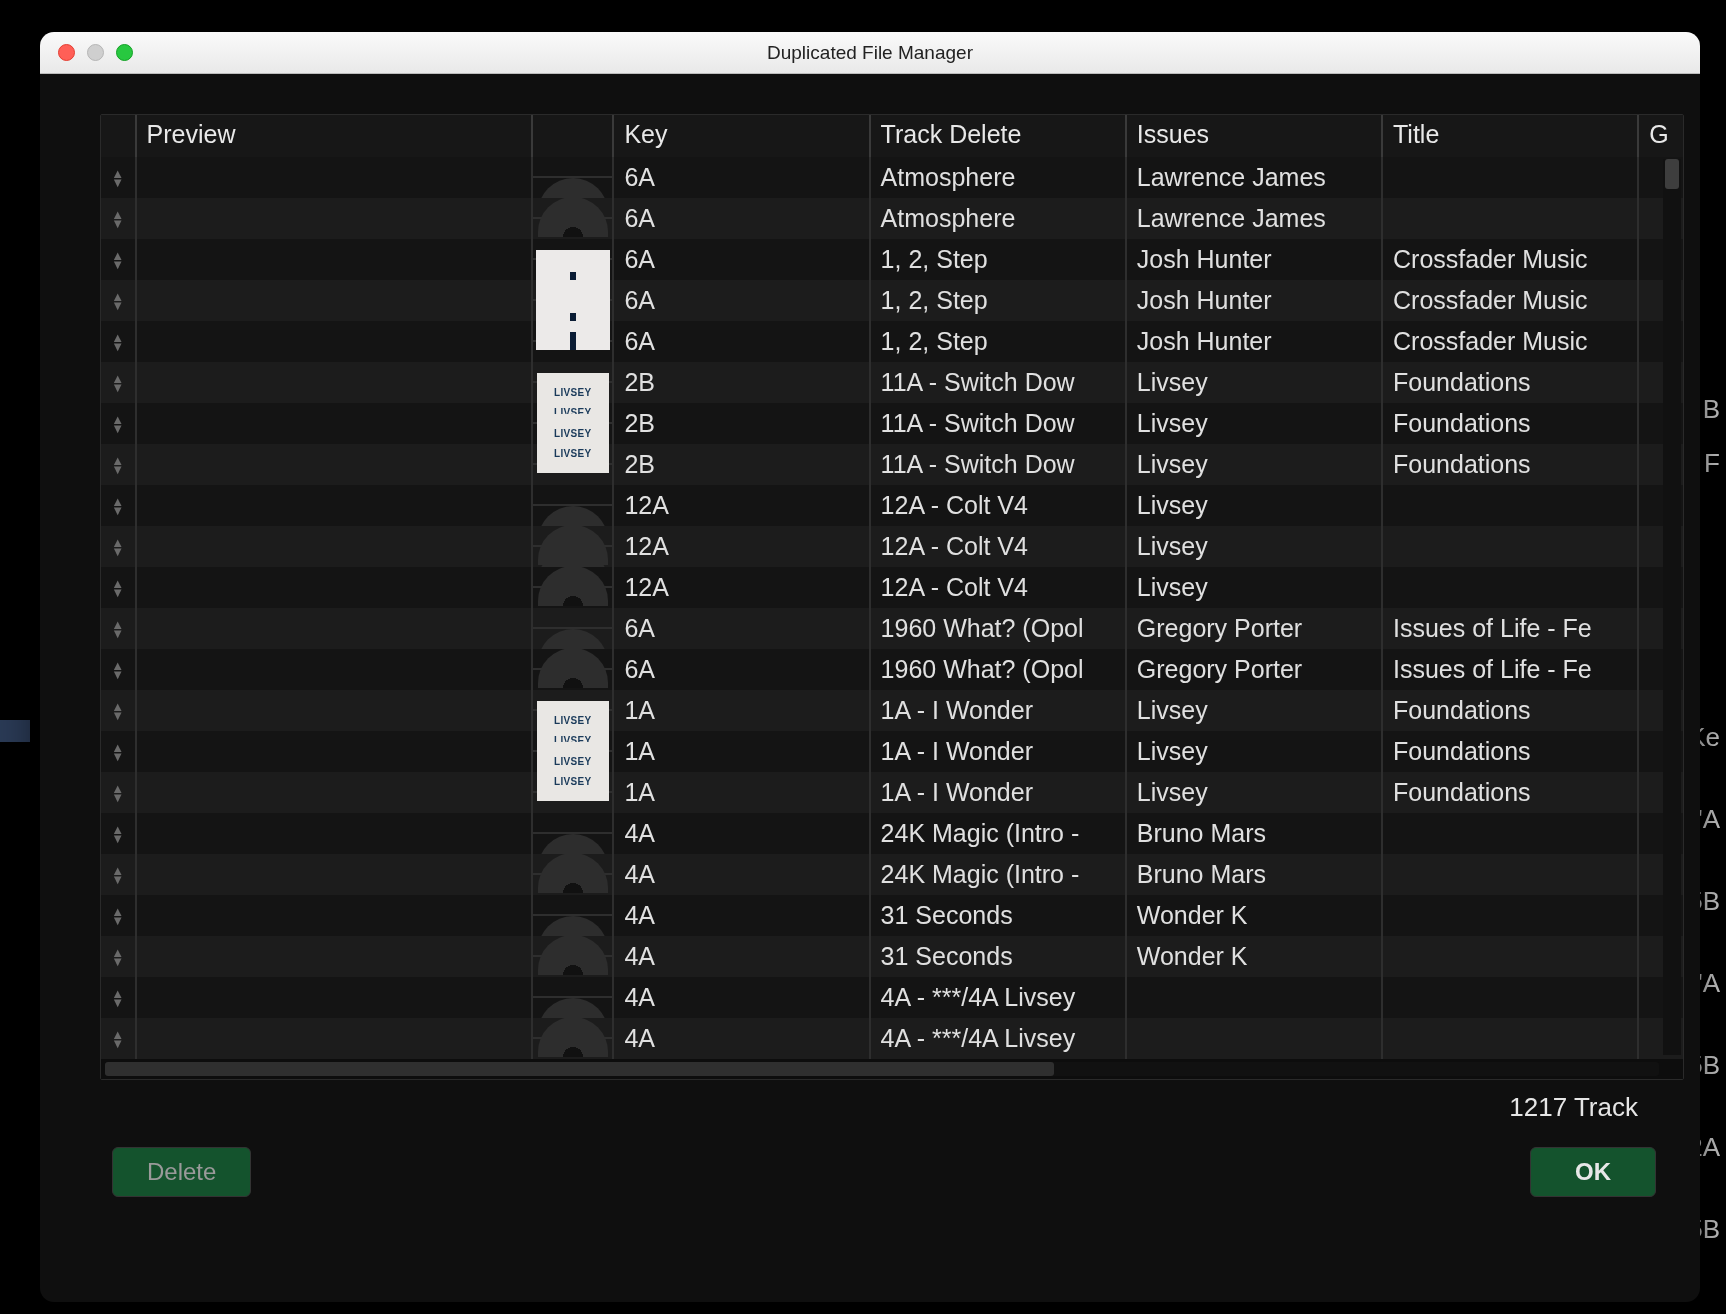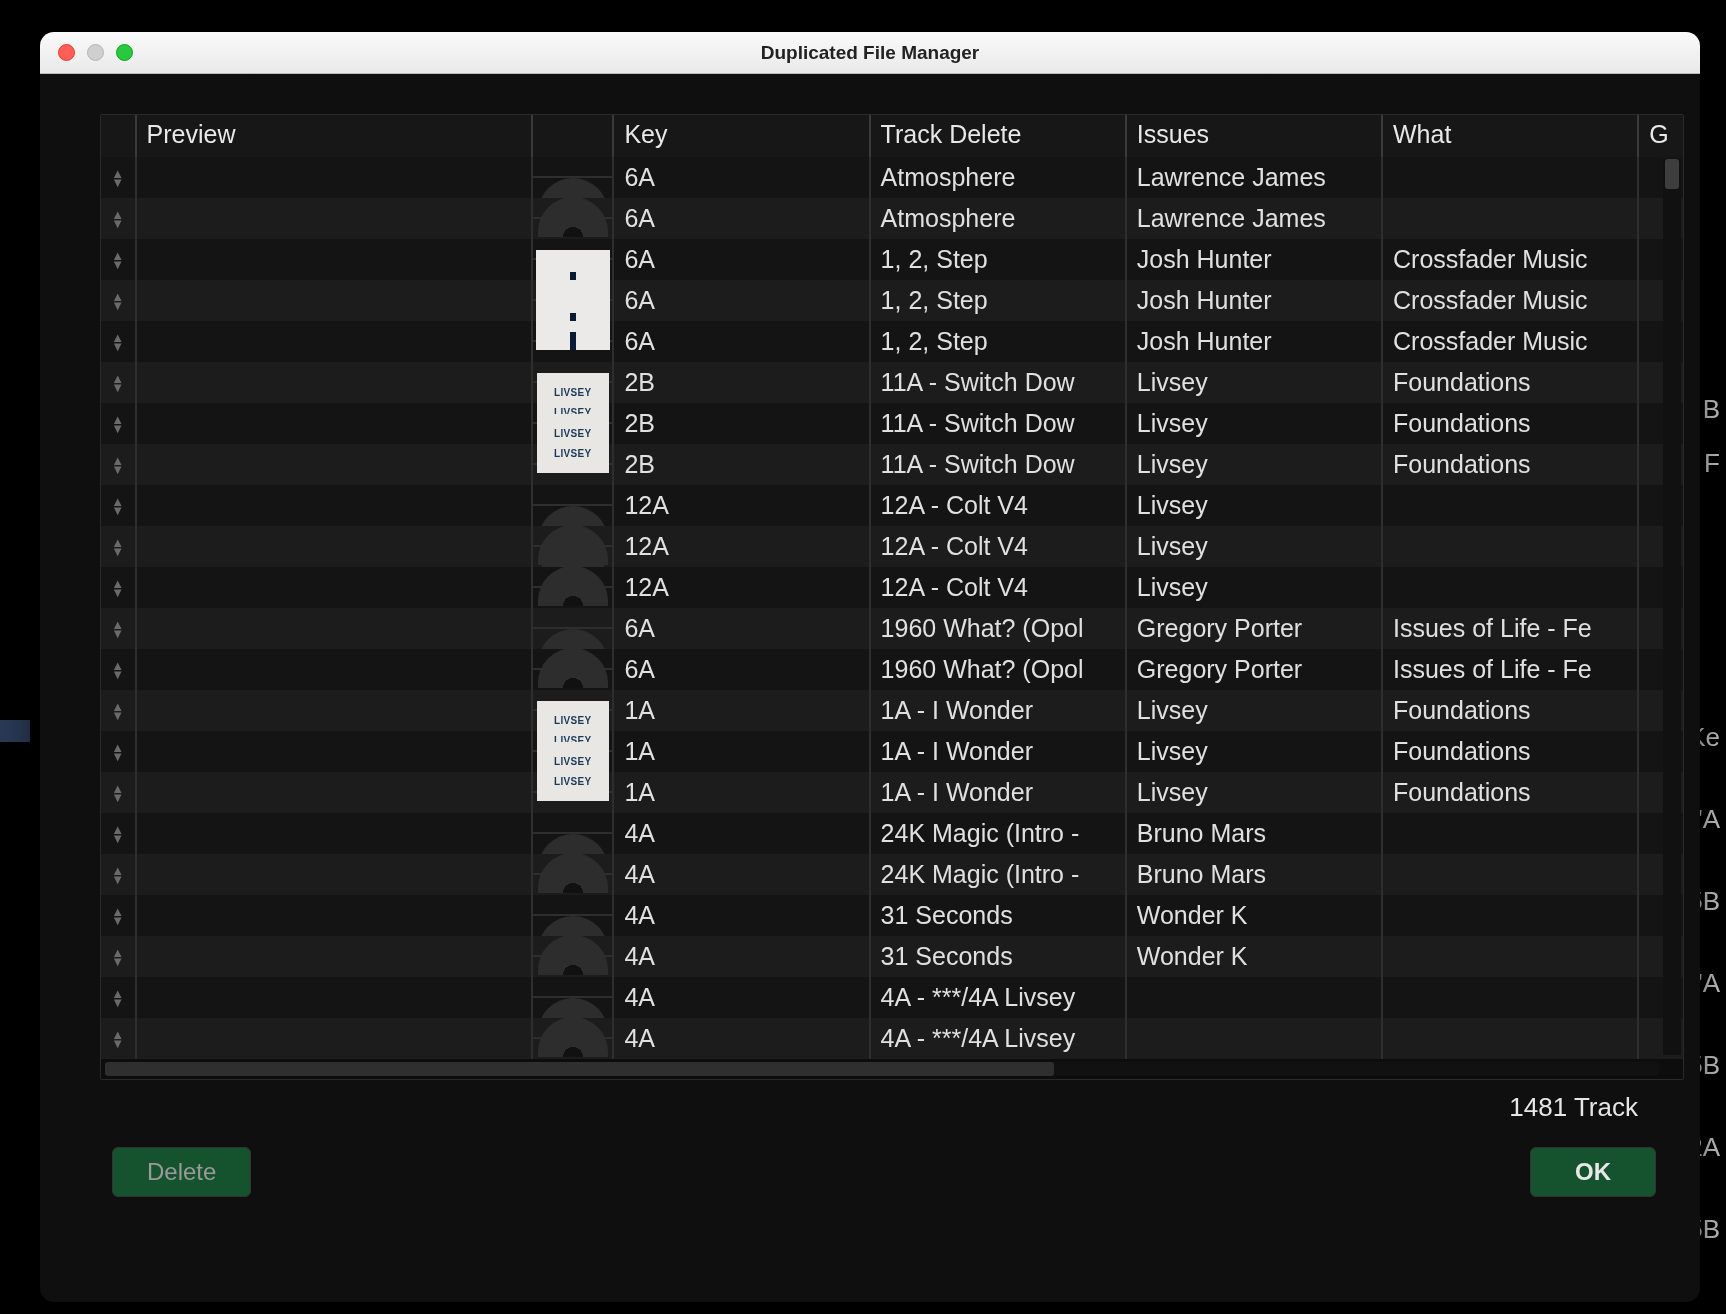--- a/index.html
+++ b/index.html
@@ -75,21 +75,21 @@
     width: 17px; height: 17px; border-radius: 50%;
   }
   .dot.red { background: #ff5f57; border:1px solid #e33e32;}
   .dot.yellow { background: #cfcfcf; border:1px solid #b5b5b5;}
   .dot.green { background: #28c840; border:1px solid #13a125;}
   .title {
     position: absolute;
     left: 0; right: 0;
     text-align: center;
     font-size: 19px;
-    font-weight: 700;
+    font-weight: 400;
     color: #222;
   }
 
   .content {
     flex: 1 1 auto;
     padding: 40px 16px 16px 60px;
     display: flex;
     flex-direction: column;
     min-height: 0;
   }
@@ -319,21 +319,21 @@
           <col class="col-last">
         </colgroup>
         <thead>
           <tr>
             <th></th>
             <th>Preview</th>
             <th></th>
             <th>Key</th>
             <th>Track Delete</th>
             <th>Issues</th>
-            <th>What</th>
+            <th>Title</th>
             <th>G</th>
           </tr>
         </thead>
         <tbody id="tbody">
             <tr class="odd">
               <td class="handle">
                 <div class="chev">
                   <span>▲</span>
                   <span>▼</span>
                 </div>
@@ -786,21 +786,21 @@
         <div class="thumb"></div>
       </div>
 
       <div class="hscroll">
         <div class="track"></div>
         <div class="thumb"></div>
       </div>
     </div>
 
     <div class="footer">
-      <div class="track-count">1481 Track</div>
+      <div class="track-count">1217 Track</div>
     </div>
 
     <div class="buttons">
       <button class="btn">Delete</button>
       <button class="btn primary">OK</button>
     </div>
 
   </div>
 </div>
 

